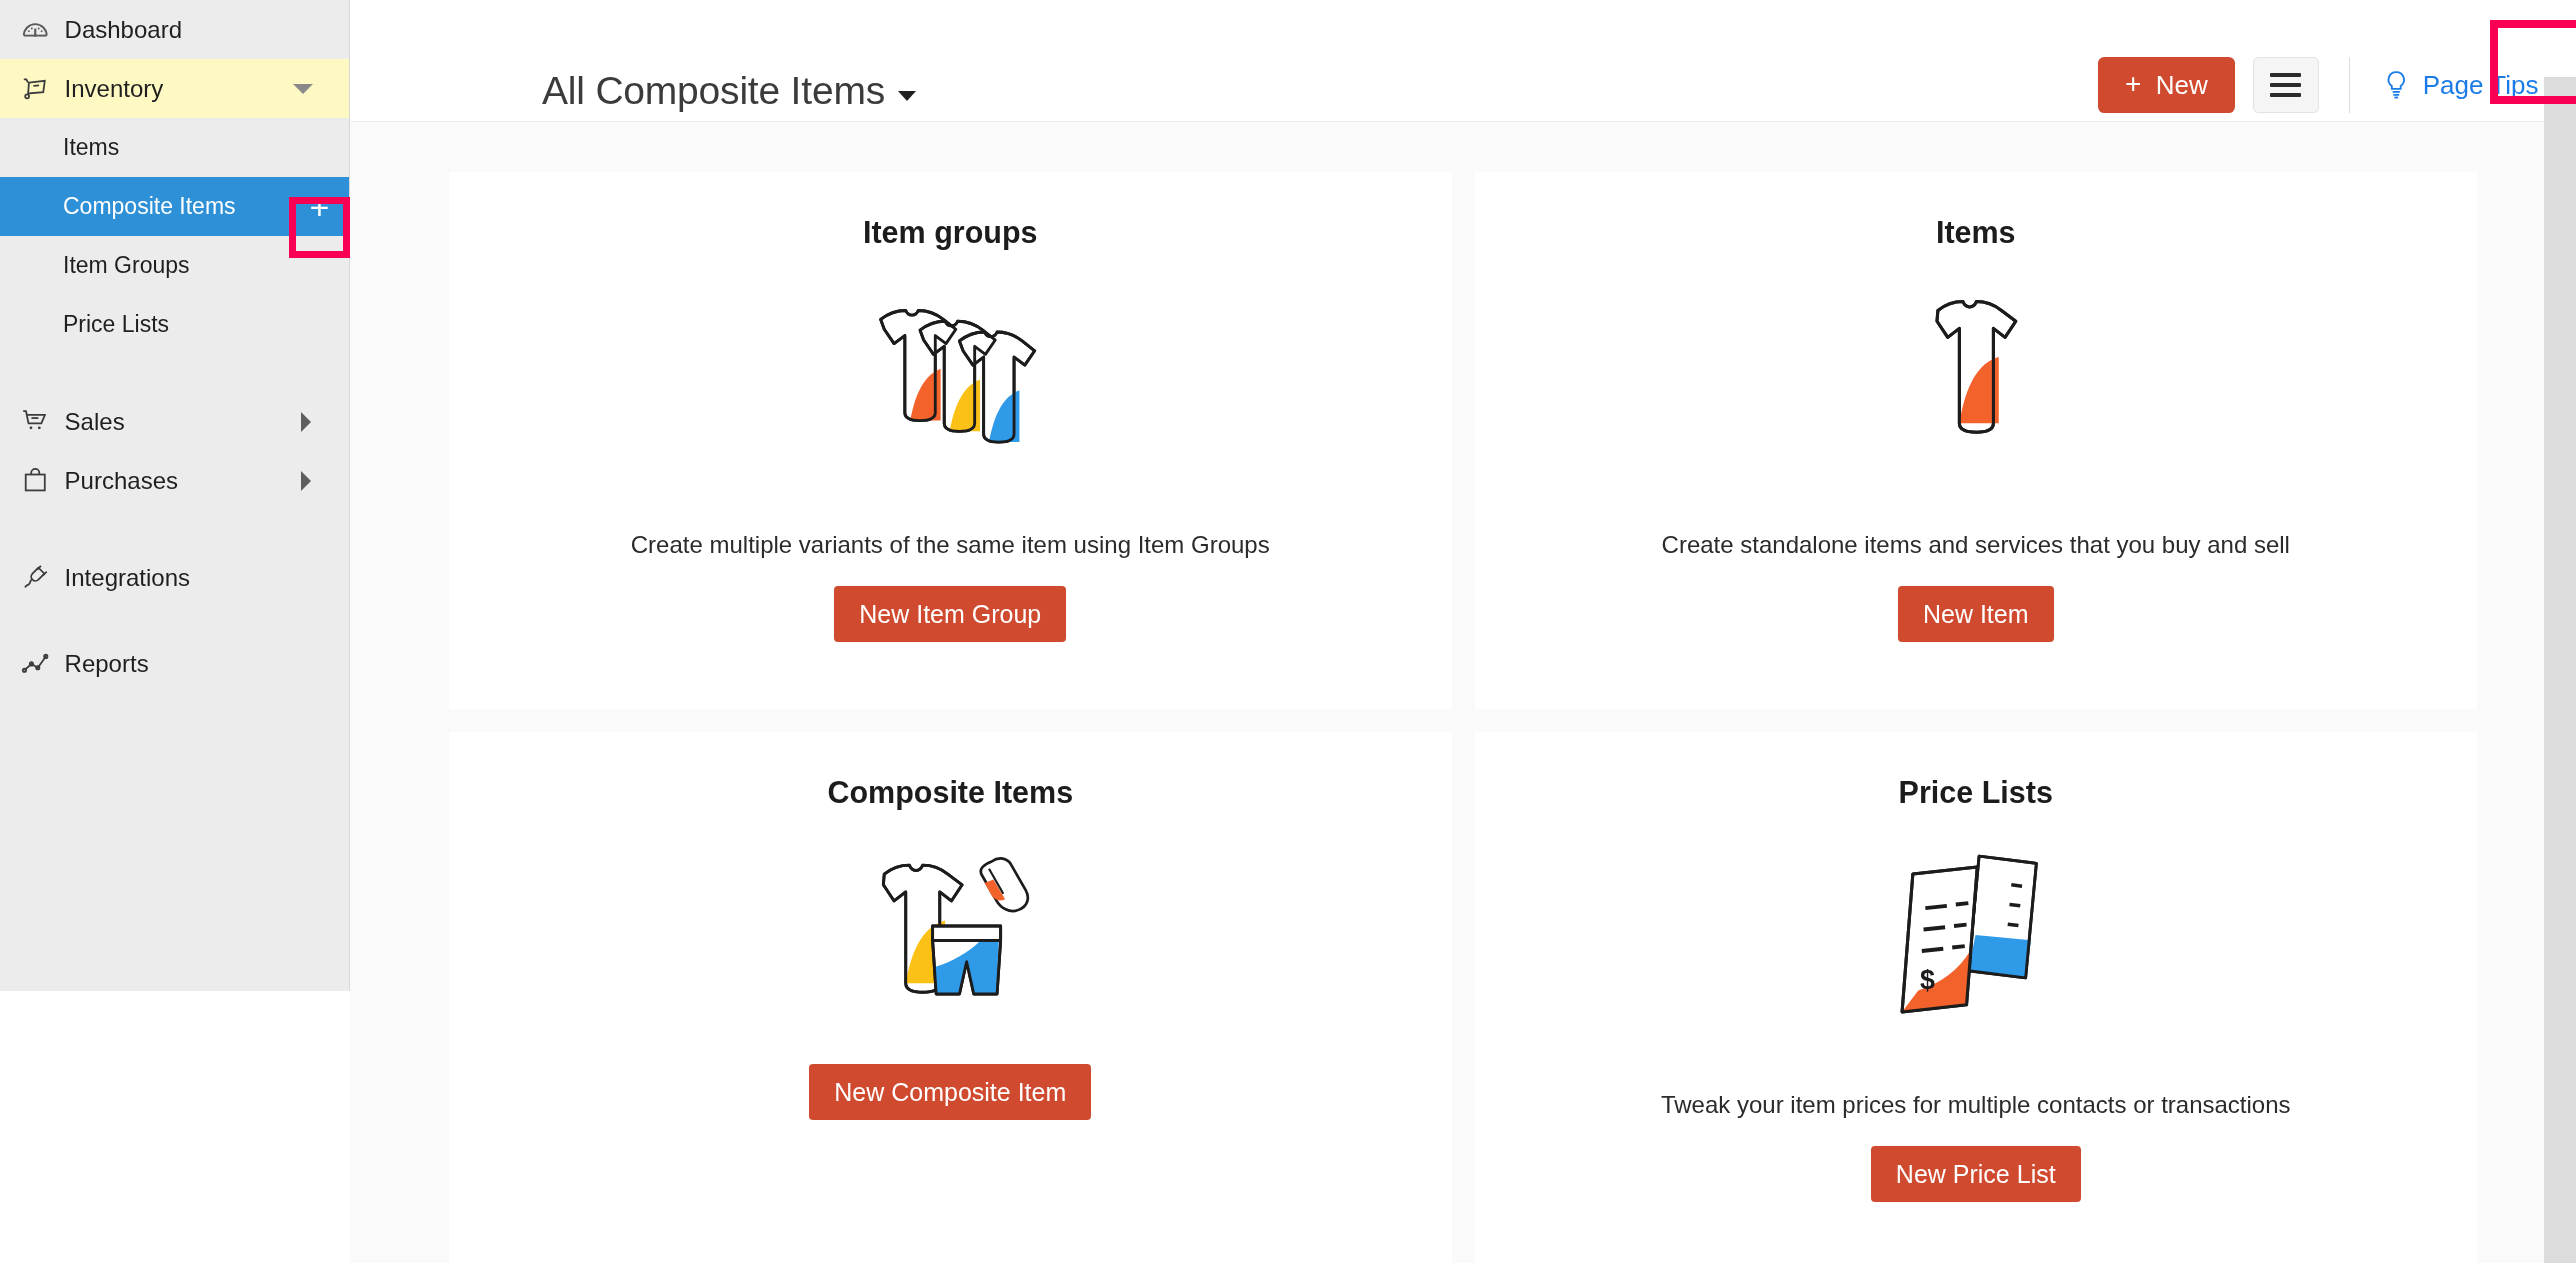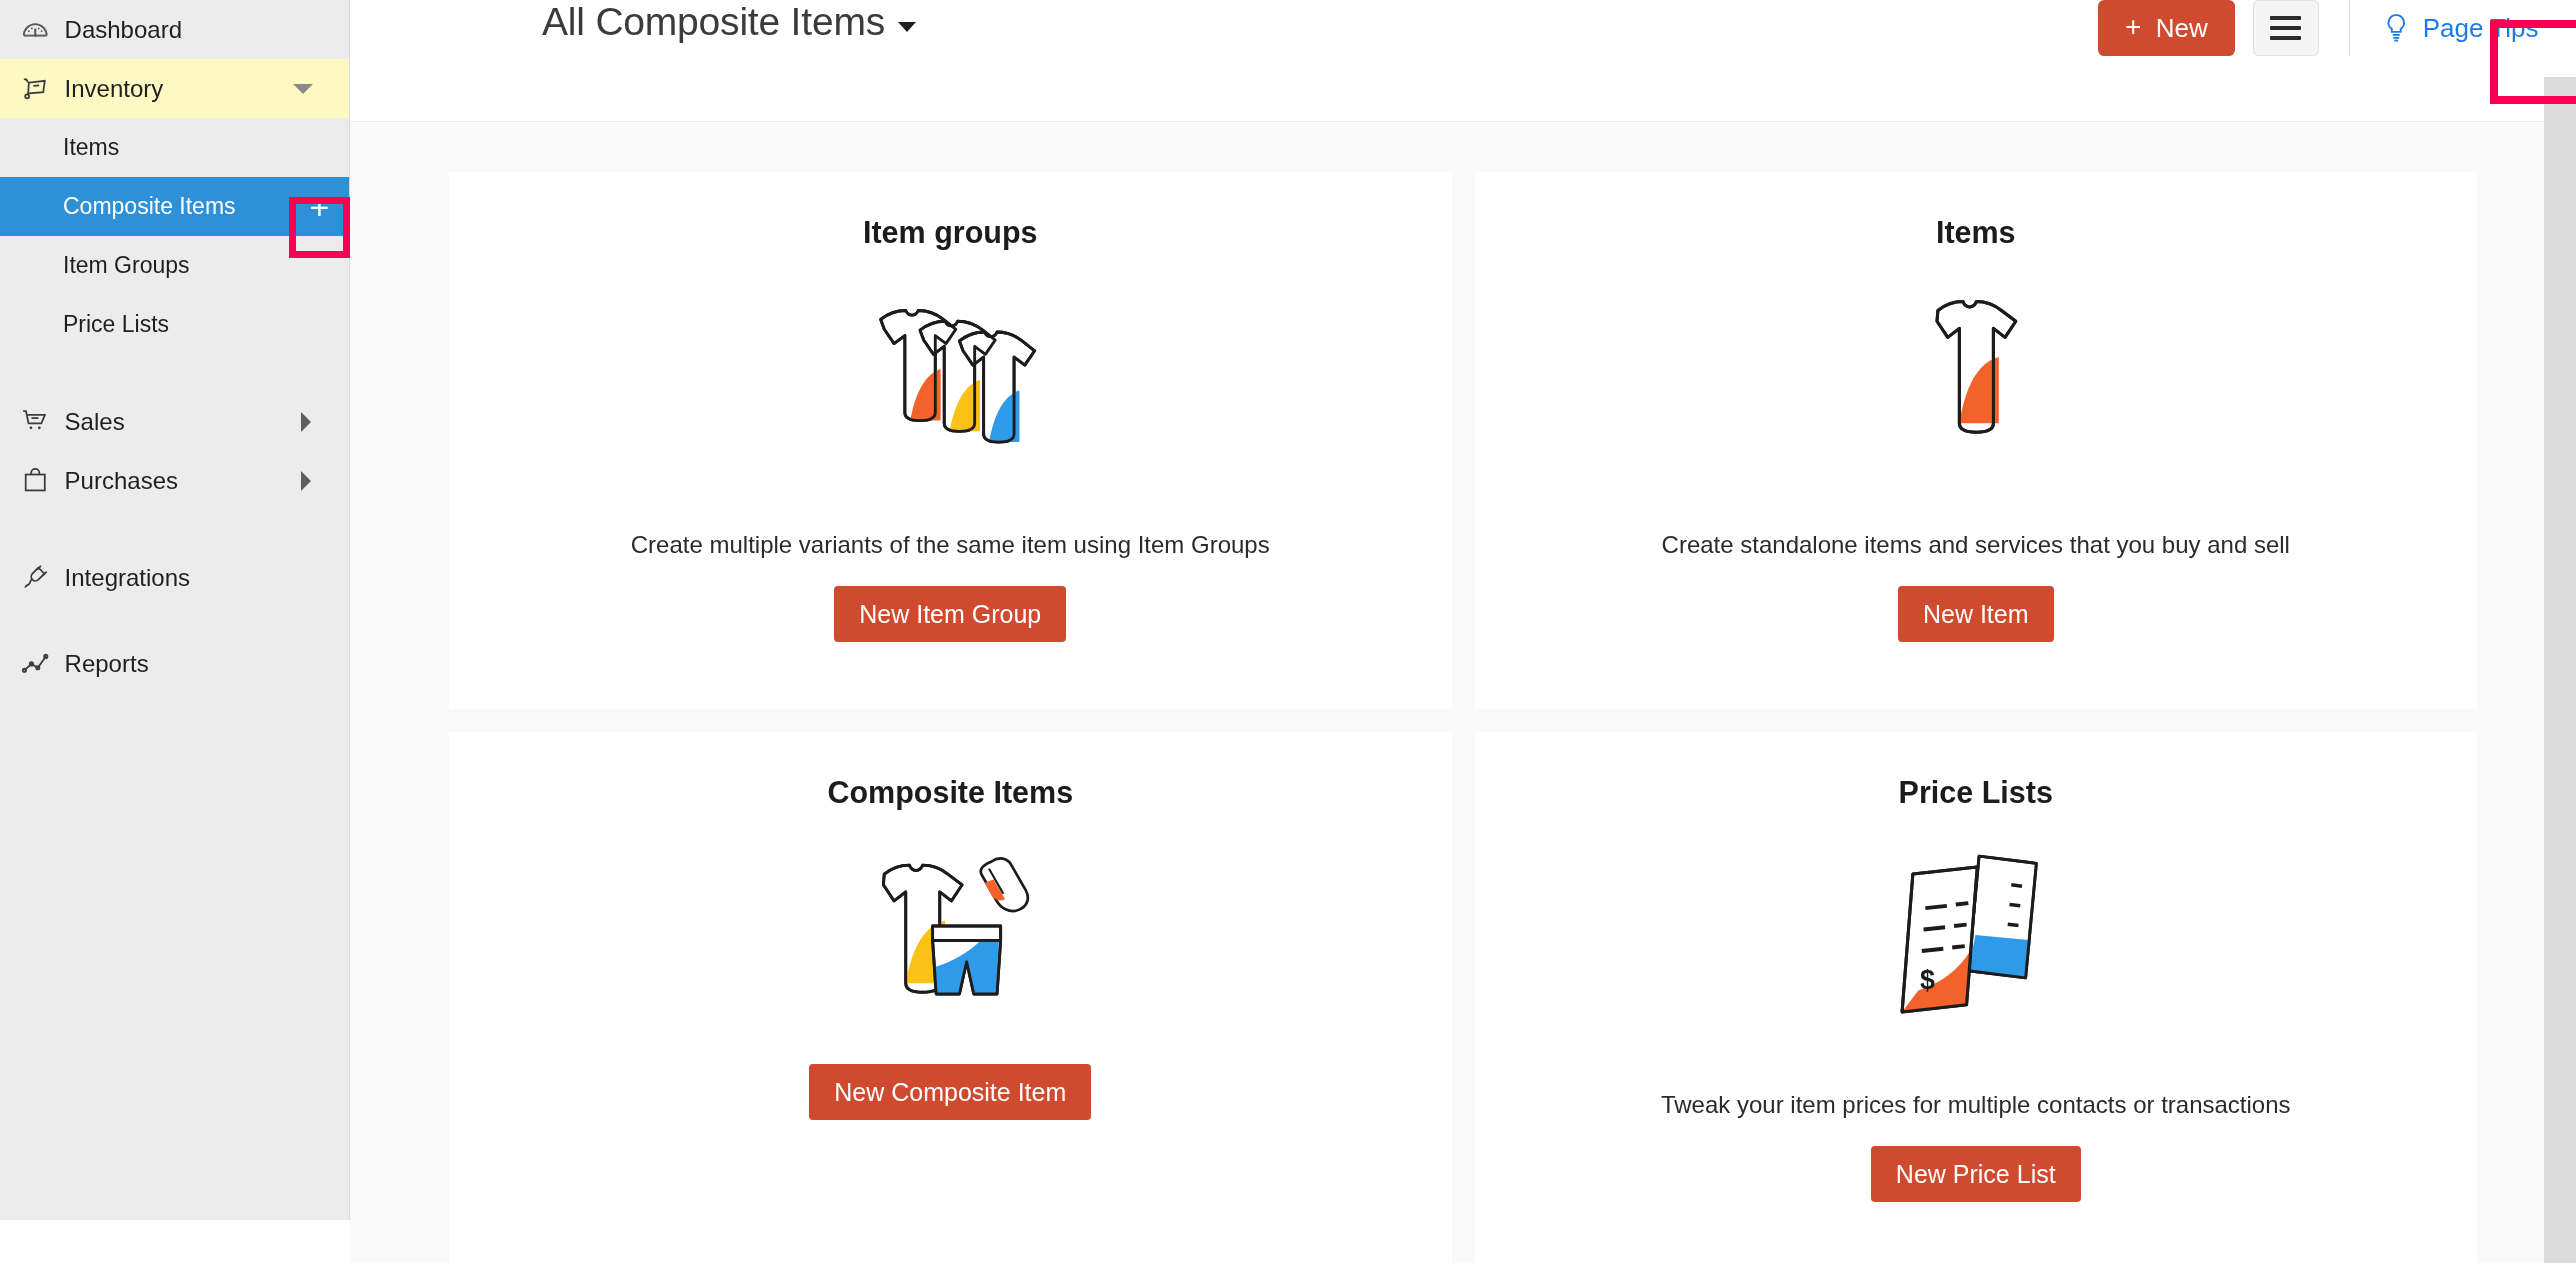--- a/index.html
+++ b/index.html
@@ -6,21 +6,21 @@
   html, body {
     width: 2576px; height: 1264px;
     font-family: "Liberation Sans", sans-serif;
     background: #ffffff;
     overflow: hidden;
   }
   #app { display: flex; width: 2576px; height: 1264px; position: relative; }
 
   
   #sidebar {
-    width: 350px; height: 1220px;
+    width: 350px; height: 991px;
     background: #ececec;
     border-right: 0.9px solid #d8d8d8;
     flex: 0 0 350px;
     position: relative;
     padding-top: 0;
   }
   .nav-row {
     display: flex; align-items: center;
     height: 59px;
     padding-left: 20px;
@@ -92,22 +92,22 @@
     height: 1264px;
     background: #fafafa;
     display: flex; flex-direction: column;
     position: relative;
     overflow: hidden;
   }
   #topbar {
     height: 122px; flex: 0 0 122px;
     background: #ffffff;
     border-bottom: 0.9px solid #ececec;
-    display: flex; align-items: flex-start;
-    padding: 0 25px 15px 25px;
+    display: flex; align-items: flex-end;
+    padding: 0 25px 8px 25px;
     position: relative;
   }
   #page-title-wrap {
     display: flex; align-items: center; gap: 12.6px;
     margin-left: 167px;
     cursor: pointer;
   }
   #page-title {
     font-size: 39px; color: #3b3b3b; font-weight: 400; letter-spacing: -0.2px;
   }

